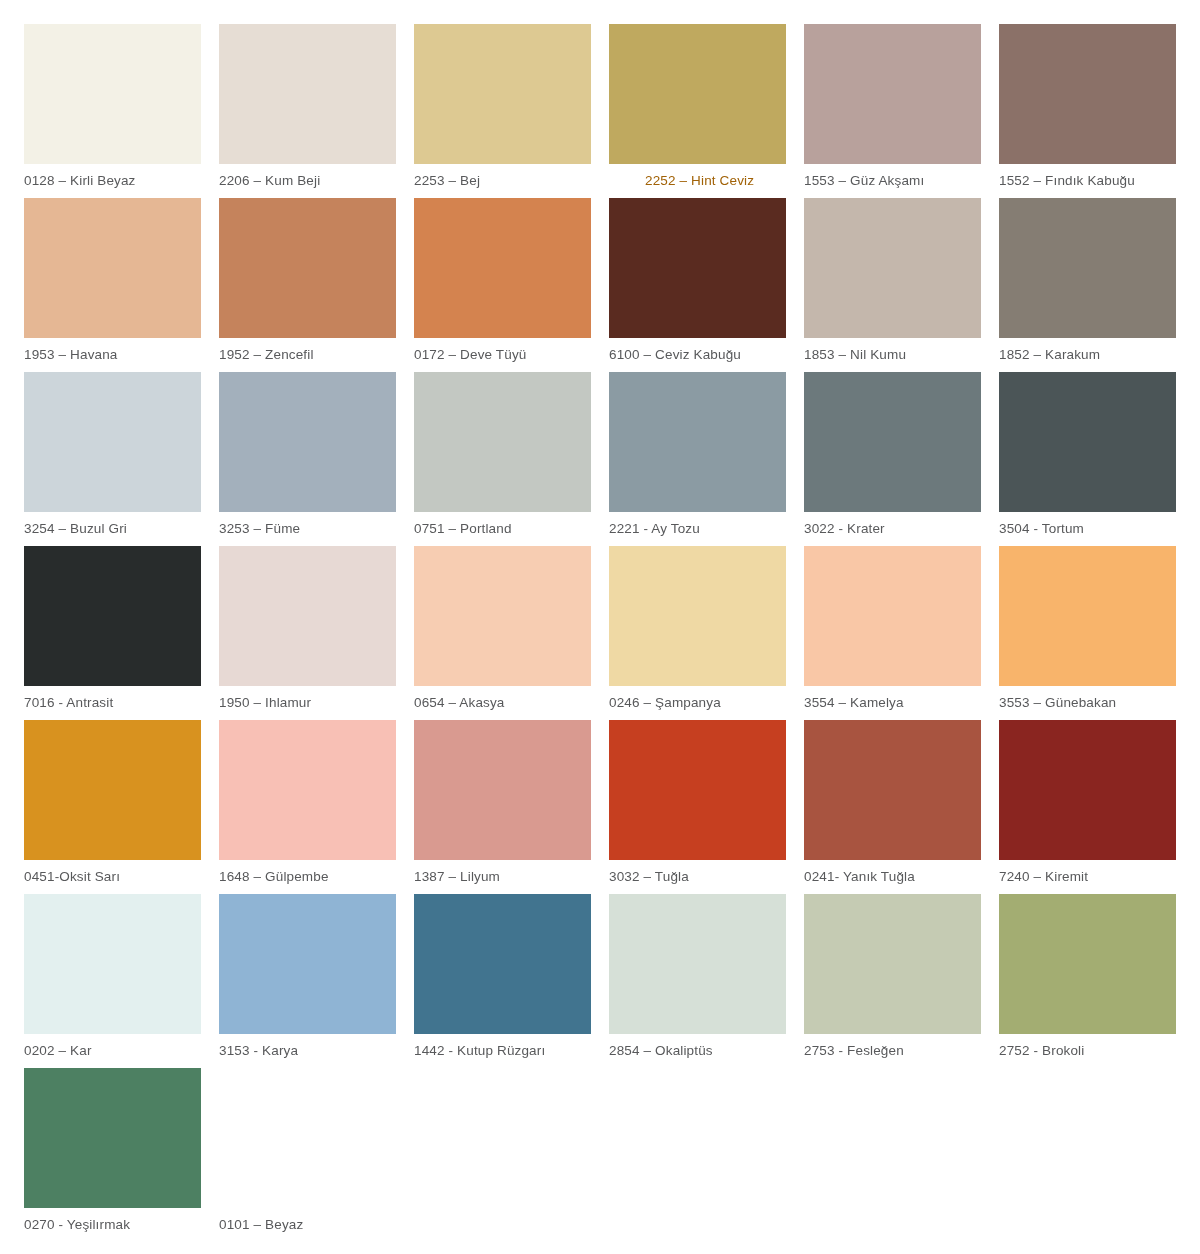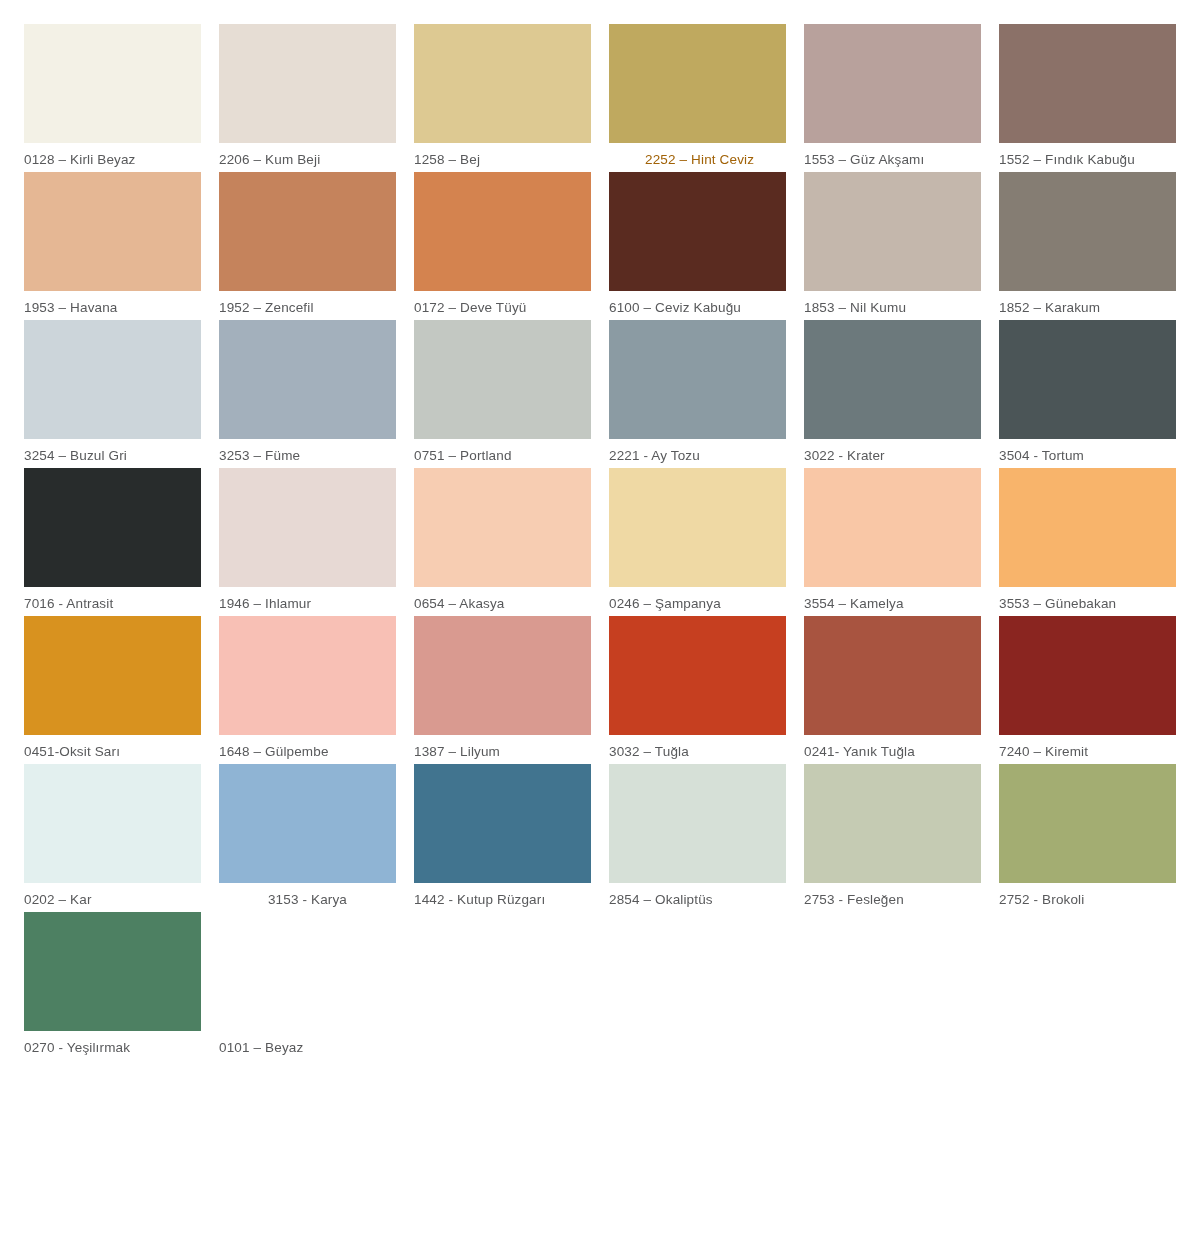--- a/index.html
+++ b/index.html
@@ -19,21 +19,21 @@
     width: 1200px;
     padding: 24px 24px 0 24px;
     display: grid;
     grid-template-columns: repeat(6, 1fr);
     column-gap: 18px;
     row-gap: 0px;
   }
   .swatch-cell {
     display: flex;
     flex-direction: column;
-    height: 148px;
+    height: 174px;
   }
   .swatch-chip {
     width: 100%;
     height: 140px;
     box-sizing: border-box;
   }
   .swatch-label {
     font-size: 13.5px;
     line-height: 34px;
     height: 34px;
@@ -50,21 +50,21 @@
     <div class="swatch-cell">
       <div class="swatch-chip" style="background: rgb(243, 241, 230);"></div>
       <div class="swatch-label" style="color: rgb(88, 89, 91);">0128 – Kirli Beyaz</div>
     </div>
     <div class="swatch-cell">
       <div class="swatch-chip" style="background: rgb(230, 221, 212);"></div>
       <div class="swatch-label" style="color: rgb(88, 89, 91);">2206 – Kum Beji</div>
     </div>
     <div class="swatch-cell">
       <div class="swatch-chip" style="background: rgb(221, 201, 146);"></div>
-      <div class="swatch-label" style="color: rgb(88, 89, 91);">1258 – Bej</div>
+      <div class="swatch-label" style="color: rgb(88, 89, 91);">2253 – Bej</div>
     </div>
     <div class="swatch-cell">
       <div class="swatch-chip" style="background: rgb(191, 169, 95);"></div>
       <div class="swatch-label" style="color: #a16207; margin-left: 36px;">2252 – Hint Ceviz</div>
     </div>
     <div class="swatch-cell">
       <div class="swatch-chip" style="background: rgb(184, 161, 156);"></div>
       <div class="swatch-label" style="color: rgb(88, 89, 91);">1553 – Güz Akşamı</div>
     </div>
     <div class="swatch-cell">
@@ -118,21 +118,21 @@
     <div class="swatch-cell">
       <div class="swatch-chip" style="background: rgb(75, 85, 87);"></div>
       <div class="swatch-label" style="color: rgb(88, 89, 91);">3504 - Tortum</div>
     </div>
     <div class="swatch-cell">
       <div class="swatch-chip" style="background: rgb(40, 44, 44);"></div>
       <div class="swatch-label" style="color: rgb(88, 89, 91);">7016 - Antrasit</div>
     </div>
     <div class="swatch-cell">
       <div class="swatch-chip" style="background: rgb(231, 217, 212);"></div>
-      <div class="swatch-label" style="color: rgb(88, 89, 91);">1946 – Ihlamur</div>
+      <div class="swatch-label" style="color: rgb(88, 89, 91);">1950 – Ihlamur</div>
     </div>
     <div class="swatch-cell">
       <div class="swatch-chip" style="background: rgb(247, 205, 178);"></div>
       <div class="swatch-label" style="color: rgb(88, 89, 91);">0654 – Akasya</div>
     </div>
     <div class="swatch-cell">
       <div class="swatch-chip" style="background: rgb(239, 217, 164);"></div>
       <div class="swatch-label" style="color: rgb(88, 89, 91);">0246 – Şampanya</div>
     </div>
     <div class="swatch-cell">
@@ -166,21 +166,21 @@
     <div class="swatch-cell">
       <div class="swatch-chip" style="background: rgb(138, 37, 32);"></div>
       <div class="swatch-label" style="color: rgb(88, 89, 91);">7240 – Kiremit</div>
     </div>
     <div class="swatch-cell">
       <div class="swatch-chip" style="background: rgb(227, 240, 239);"></div>
       <div class="swatch-label" style="color: rgb(88, 89, 91);">0202 – Kar</div>
     </div>
     <div class="swatch-cell">
       <div class="swatch-chip" style="background: rgb(143, 180, 212);"></div>
-      <div class="swatch-label" style="color: rgb(88, 89, 91); text-align: center;">3153 - Karya</div>
+      <div class="swatch-label" style="color: rgb(88, 89, 91);">3153 - Karya</div>
     </div>
     <div class="swatch-cell">
       <div class="swatch-chip" style="background: rgb(65, 116, 143);"></div>
       <div class="swatch-label" style="color: rgb(88, 89, 91);">1442 - Kutup Rüzgarı</div>
     </div>
     <div class="swatch-cell">
       <div class="swatch-chip" style="background: rgb(214, 224, 215);"></div>
       <div class="swatch-label" style="color: rgb(88, 89, 91);">2854 – Okaliptüs</div>
     </div>
     <div class="swatch-cell">

